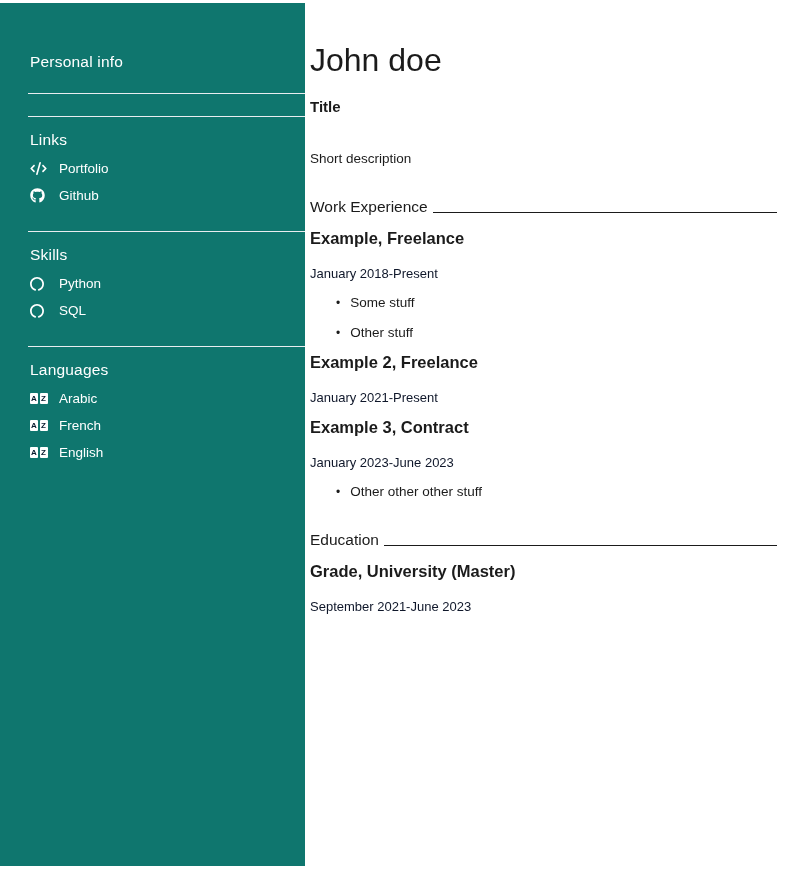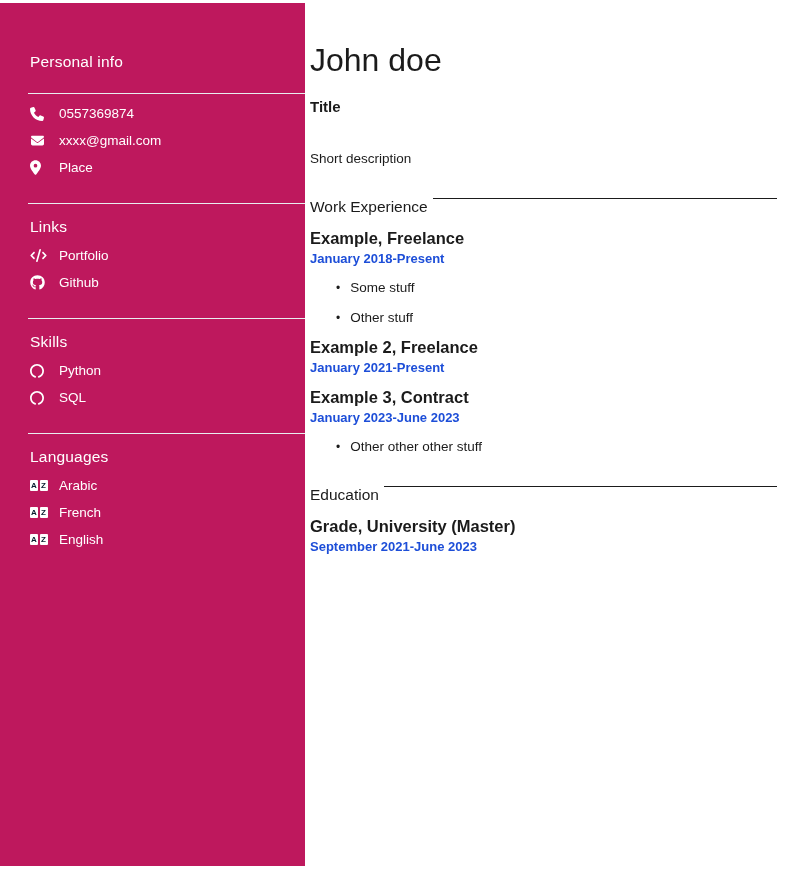--- a/index.html
+++ b/index.html
@@ -12,21 +12,21 @@
     position: relative;
     overflow: hidden;
   }
   .page { position: relative; width: 794px; height: 869px; background: #fff; }
 
   
   .sidebar {
     position: absolute;
     left: 0; top: 3px;
     width: 305px; height: 863px;
-    background: #be185d;
+    background: #0f766e;
     color: #ffffff;
     padding-top: 50px;
   }
   .side-heading {
     font-size: 15.5px;
     font-weight: 400;
     margin-left: 30px;
     letter-spacing: .2px;
   }
   hr.side-sep {
@@ -72,76 +72,50 @@
     position: absolute;
     left: 310px; top: 0; right: 0;
     padding: 44px 17px 0 0;
   }
   .name { font-size: 32px; font-weight: 400; line-height: 1; color: #1b1b1b; }
   .person-title { font-size: 15px; margin-top: 22px; font-weight: bold; }
   .description { font-size: 13.5px; margin-top: 36px; }
 
   .sec-heading {
     display: flex;
-    align-items: flex-start;
+    align-items: flex-end;
     margin-top: 32px;
     font-size: 15.5px;
     font-weight: 400;
   }
   .sec-rule {
     flex: 1 1 auto;
     border-bottom: 1px solid #1b1b1b;
     margin: 0 0 3px 5px;
     height: 0;
   }
 
   .entry-title { font-size: 16.5px; font-weight: 700; margin-top: 13px; }
-  .entry-date  { font-size: 13px;   font-weight: 700; margin-top: 3px; color: #1d4ed8; }
+  .entry-date  { font-size: 13px;   font-weight: 400; margin-top: 18px; color: #0f172a; }
 
   ul.bullets { list-style: none; margin-top: 14px; padding-left: 26px; }
   ul.bullets li { font-size: 13.5px; }
   ul.bullets li + li { margin-top: 15px; }
   ul.bullets li::before { content: "•"; margin-right: 10px; font-size: 12px; }
 </style>
 </head>
 <body>
 
 <div class="page">
 
   <aside class="sidebar">
 
     <h2 class="side-heading">Personal info</h2>
     <hr class="side-sep">
 
-    <div class="side-rows">
-      <div class="side-row">
-        <span class="ic">
-          <svg width="14" height="14" viewBox="0 0 512 512">
-              <path d="M164.9 24.6c-7.7-18.6-28-28.5-47.4-23.2l-88 24C12.1 30.2 0 46 0 64C0 311.4 200.6 512 448 512c18 0 33.8-12.1 38.6-29.5l24-88c5.3-19.4-4.6-39.7-23.2-47.4l-96-40c-16.3-6.8-35.2-2.1-46.3 11.6L304.7 368C234.3 334.7 177.3 277.7 144 207.3L193.3 167c13.7-11.2 18.4-30 11.6-46.3l-40-96z"></path>
-            </svg>
-        </span>
-        <span class="lbl">0557369874</span>
-      </div>
-      <div class="side-row">
-        <span class="ic">
-          <svg width="15" height="13" viewBox="0 0 512 512">
-              <path d="M48 64C21.5 64 0 85.5 0 112c0 15.1 7.1 29.3 19.2 38.4L236.8 313.6c11.4 8.5 27 8.5 38.4 0L492.8 150.4c12.1-9.1 19.2-23.3 19.2-38.4c0-26.5-21.5-48-48-48H48zM0 176V384c0 35.3 28.7 64 64 64H448c35.3 0 64-28.7 64-64V176L294.4 339.2c-22.8 17.1-54 17.1-76.8 0L0 176z"></path>
-            </svg>
-        </span>
-        <span class="lbl">xxxx@gmail.com</span>
-      </div>
-      <div class="side-row">
-        <span class="ic">
-          <svg width="11" height="15" viewBox="0 0 384 512">
-              <path d="M215.7 499.2C267 435 384 279.4 384 192C384 86 298 0 192 0S0 86 0 192c0 87.4 117 243 168.3 307.2c12.3 15.3 35.1 15.3 47.4 0zM192 128a64 64 0 1 1 0 128 64 64 0 1 1 0-128z"></path>
-            </svg>
-        </span>
-        <span class="lbl">Place</span>
-      </div>
-    </div>
 
     <hr class="side-sep">
     <h2 class="side-heading">Links</h2>
 
     <div class="side-rows">
       <div class="side-row">
         <span class="ic">
           <svg width="17" height="13" viewBox="0 0 640 512">
               <path d="M392.8 1.2c-17-4.9-34.7 5-39.6 22l-128 448c-4.9 17 5 34.7 22 39.6s34.7-5 39.6-22l128-448c4.9-17-5-34.7-22-39.6zm80.6 120.1c-12.5 12.5-12.5 32.8 0 45.3L562.7 256l-89.4 89.4c-12.5 12.5-12.5 32.8 0 45.3s32.8 12.5 45.3 0l112-112c12.5-12.5 12.5-32.8 0-45.3l-112-112c-12.5-12.5-32.8-12.5-45.3 0zm-306.7 0c-12.5-12.5-32.8-12.5-45.3 0l-112 112c-12.5 12.5-12.5 32.8 0 45.3l112 112c12.5 12.5 32.8 12.5 45.3 0s12.5-32.8 0-45.3L77.3 256l89.4-89.4c12.5-12.5 12.5-32.8 0-45.3z"></path>
             </svg>

